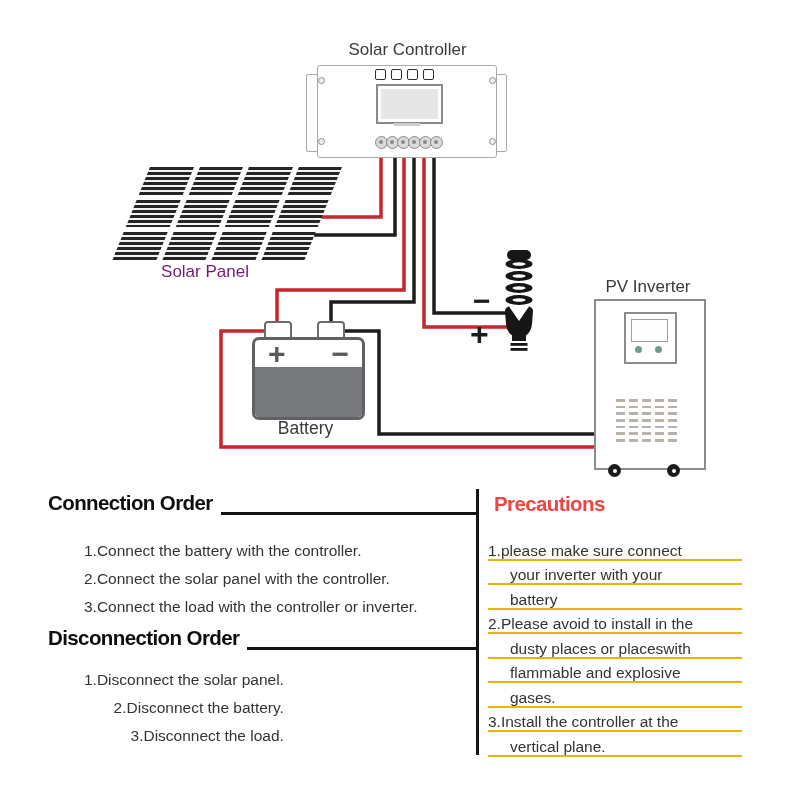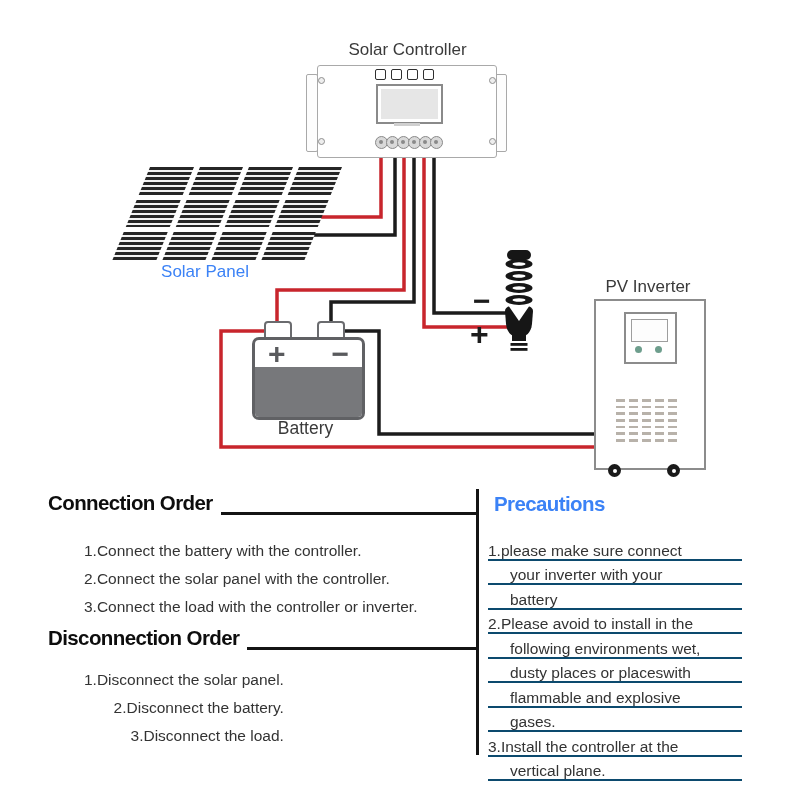--- a/index.html
+++ b/index.html
@@ -20,21 +20,21 @@
   .ctrl-lcd{position:absolute;left:58px;top:18px;width:63px;height:36px;border:2px solid #8a8a8a;background:#fff;}
   .ctrl-lcd-inner{position:absolute;left:3px;top:3px;right:3px;bottom:3px;background:#e6e6e6;}
   .ctrl-bar{position:absolute;left:76px;top:57px;width:26px;height:3px;background:#cfcfcf;}
   .ctrl-term{position:absolute;top:70px;width:11px;height:11px;border:1.5px solid #8a8a8a;border-radius:50%;background:#d9d9d9;}
   .ctrl-term::after{content:"";position:absolute;left:3px;top:3px;width:4px;height:4px;border-radius:50%;background:#8a8a8a;}
 
   
   .sp-cells{left:150px;top:167px;width:192px;height:93px;transform:skewX(-22deg);transform-origin:0 0;
             display:grid;grid-template-columns:repeat(4,1fr);grid-template-rows:repeat(3,1fr);gap:5px 6px;}
   .sp-cell{background:repeating-linear-gradient(180deg,#262626 0px,#262626 3px,#f2f2f2 3px,#f2f2f2 5px);}
-  .sp-label{left:110px;top:262px;width:190px;text-align:center;font-size:17px;color:#3b82f6;}
+  .sp-label{left:110px;top:262px;width:190px;text-align:center;font-size:17px;color:#701a75;}
 
   
   .bat-term{width:24px;height:20px;top:321px;border:2.5px solid #6a6b6e;border-radius:4px;background:#fff;}
   .bat-term.l{left:264px;} .bat-term.r{left:317px;}
   .bat-body{left:252px;top:337px;width:107px;height:77px;border:3px solid #606164;border-radius:7px;background:#fff;overflow:hidden;}
   .bat-band{height:27px;display:flex;justify-content:space-between;align-items:center;padding:0 13px;
             font-size:30px;font-weight:bold;color:#595a5d;line-height:27px;}
   .bat-fill{position:absolute;left:0;right:0;top:27px;bottom:0;background:#77787b;}
   .bat-label{left:252px;top:418px;width:107px;text-align:center;font-size:17.5px;color:#3a3a3a;}
 
@@ -55,26 +55,26 @@
   .inv-foot.l{left:608px;} .inv-foot.r{left:667px;}
   .inv-foot::after{content:"";position:absolute;left:4.5px;top:4.5px;width:4px;height:4px;border-radius:50%;background:#fff;}
 
   
   .divider{left:476px;top:489px;width:3px;height:266px;background:#141414;}
   .heading{display:flex;align-items:flex-end;gap:8px;}
   .heading .h-text{font-size:20.5px;font-weight:bold;letter-spacing:-0.6px;color:#0d0d0d;white-space:nowrap;}
   .heading .h-rule{flex:1;height:3.5px;background:#141414;margin-top:2px;}
   .conn-head{left:48px;top:491px;width:429px;}
   .disc-head{left:48px;top:626px;width:429px;}
-  .prec-title{left:494px;top:492px;font-size:20.5px;font-weight:bold;letter-spacing:-0.6px;color:#3b82f6;}
+  .prec-title{left:494px;top:492px;font-size:20.5px;font-weight:bold;letter-spacing:-0.6px;color:#ef4444;}
   ul.steps{left:72px;margin:12px;padding:0;list-style:none;font-size:15.5px;color:#333;}
   ul.steps li{margin-bottom:11px;line-height:17px;}
   .conn-list{top:530px;} .disc-list{top:659px;text-align:right;}
   ul.prec{left:488px;top:536px;width:254px;margin:0;padding:0;list-style:none;font-size:15.5px;color:#333;}
-  ul.prec li{padding:5.5px 0 0 0;line-height:17px;border-bottom:2px solid #0c4a6e;}
+  ul.prec li{padding:5.5px 0 0 0;line-height:17px;border-bottom:2px solid #eab308;}
   ul.prec li.indent{padding-left:22px;}
 </style>
 </head>
 <body>
 
 <div class="canvas">
 
   <svg class="wires" width="800" height="800" viewBox="0 0 800 800">
     <polyline points="381,156 381,217 312,217" fill="none" stroke-width="3.5" stroke="#c8252c"></polyline>
     <polyline points="395,156 395,235 298,235" fill="none" stroke-width="3.5" stroke="#1c1c1c"></polyline>
@@ -232,21 +232,20 @@
       <li>3.Disconnect the load.</li>
     </ul>
 
   <div class="abs prec-title">Precautions</div>
   <ul class="abs prec">
 
   <li>1.please make sure connect</li>
       <li class="indent">your inverter with your</li>
       <li class="indent">battery</li>
       <li>2.Please avoid to install in the</li>
-      <li class="indent">following environments wet,</li>
       <li class="indent">dusty places or placeswith</li>
       <li class="indent">flammable and explosive</li>
       <li class="indent">gases.</li>
       <li>3.Install the controller at the</li>
       <li class="indent">vertical plane.</li>
     </ul>
 
 </div>
 
 </body></html>

